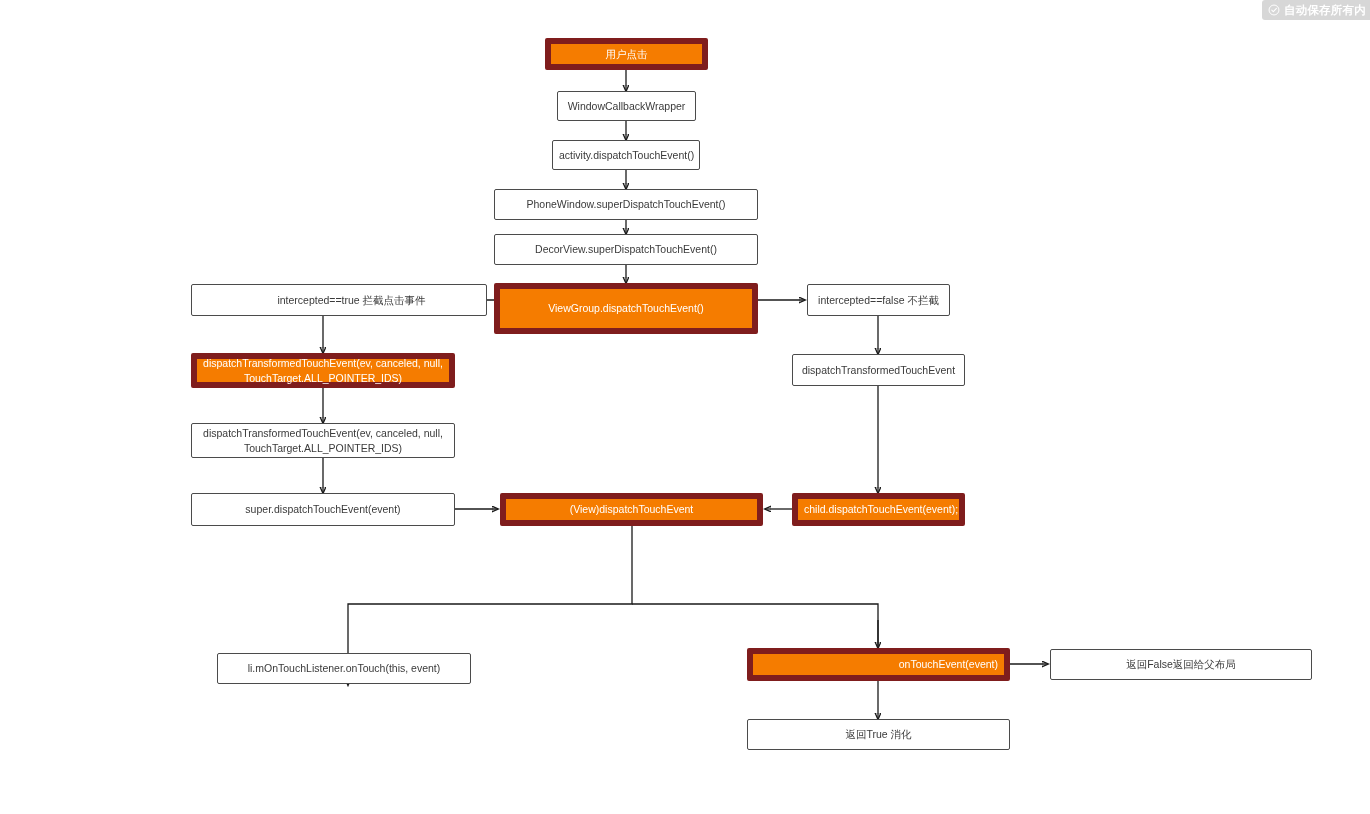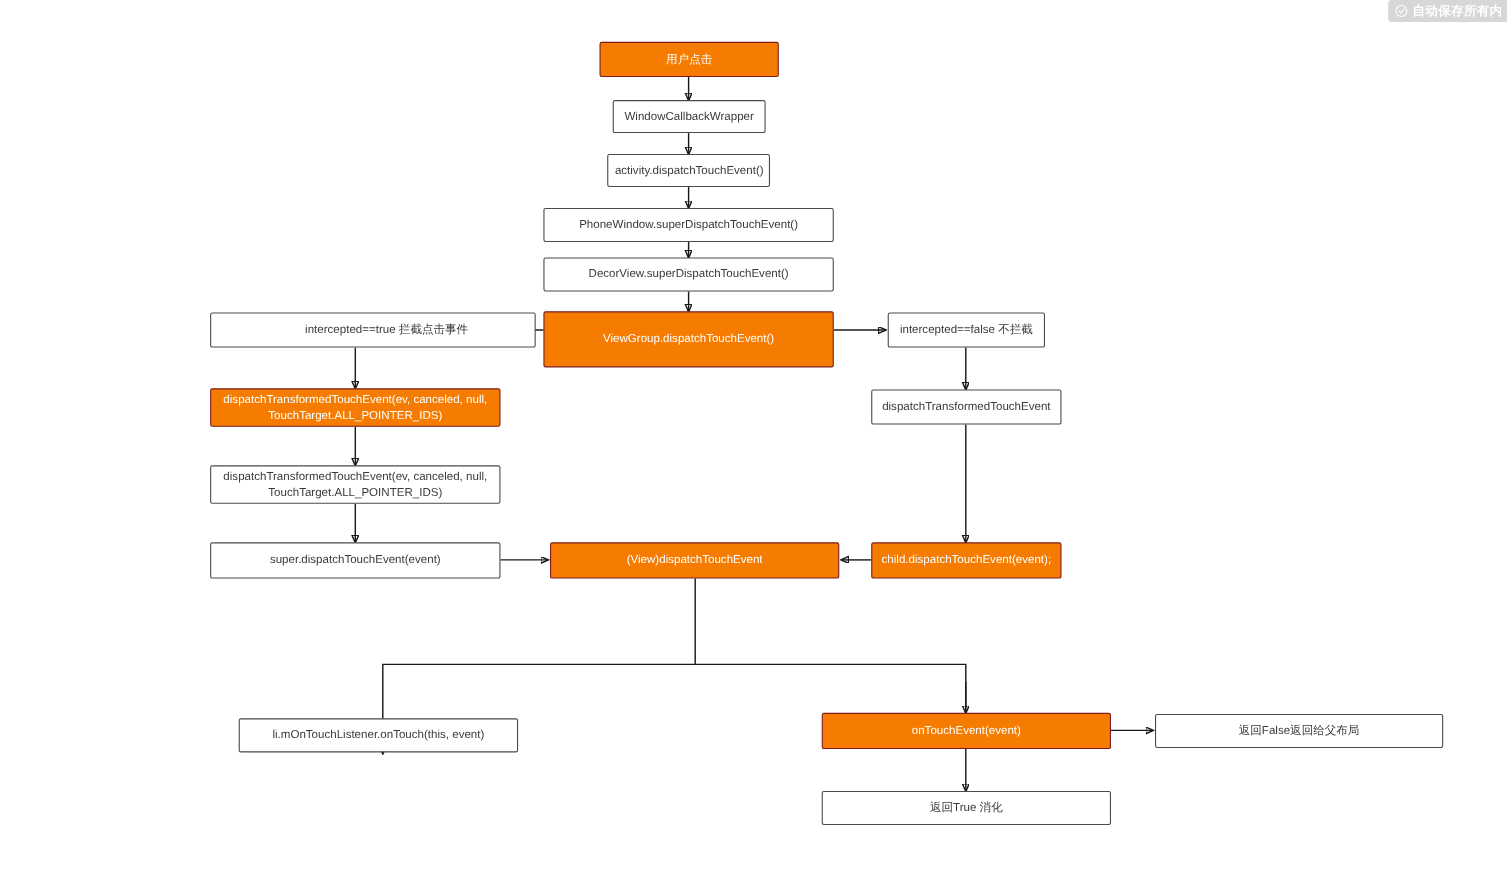--- a/index.html
+++ b/index.html
@@ -83,21 +83,21 @@
     padding: 2px 6px;
     font-size: 10.5px;
   }
   .node.plain {
     background: #ffffff;
     border: 1px solid #4b4b4b;
     color: #3a3a3a;
   }
   .node.accent {
     background: #f57c00;
-    border: 1px solid #7f1d1d;
+    border: 6px solid #7f1d1d;
     color: #ffffff;
   }
   .node .ntext {
     display: block;
     width: 100%;
   }
 
   
   #wires {
     position: absolute;
@@ -211,21 +211,21 @@
       </div>
       <div class="node accent" style="left: 500px; top: 493px; width: 263px; height: 33px;">
         <span class="ntext">(View)dispatchTouchEvent</span>
       </div>
       <div class="node accent" style="left: 792px; top: 493px; width: 173px; height: 33px; justify-content: flex-end;">
         <span class="ntext">child.dispatchTouchEvent(event);</span>
       </div>
       <div class="node plain" style="left: 217px; top: 653px; width: 254px; height: 31px;">
         <span class="ntext">li.mOnTouchListener.onTouch(this, event)</span>
       </div>
-      <div class="node accent" style="left: 747px; top: 648px; width: 263px; height: 33px;">
+      <div class="node accent" style="left: 747px; top: 648px; width: 263px; height: 33px; text-align: right;">
         <span class="ntext">onTouchEvent(event)</span>
       </div>
       <div class="node plain" style="left: 1050px; top: 649px; width: 262px; height: 31px;">
         <span class="ntext">返回False返回给父布局</span>
       </div>
       <div class="node plain" style="left: 747px; top: 719px; width: 263px; height: 31px;">
         <span class="ntext">返回True 消化</span>
       </div>
     </div>
 

